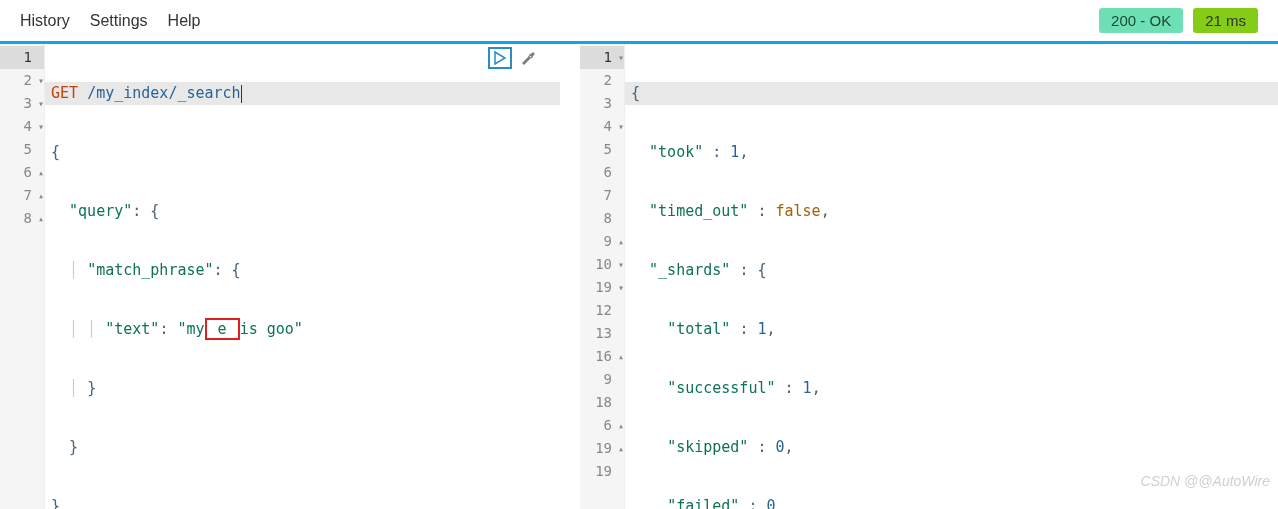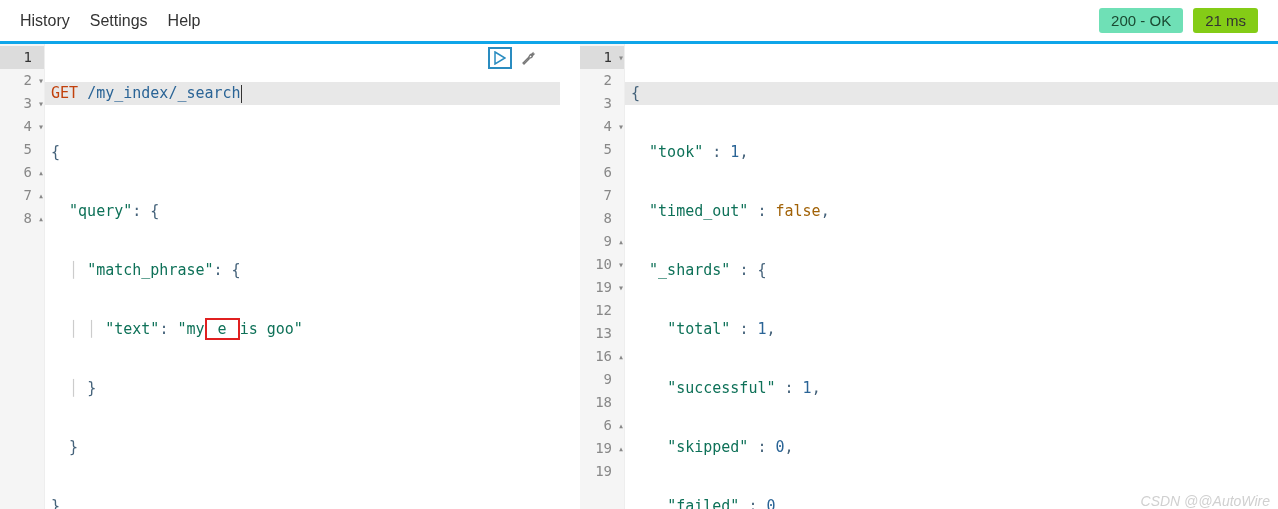--- a/index.html
+++ b/index.html
@@ -120,21 +120,21 @@
     height: 22px;
     display: flex;
     align-items: center;
     justify-content: center;
     cursor: pointer;
   }
   .action-btn.primary { border: 2px solid #2a8cc0; }
   .wrench { color: #777; }
   .watermark {
     position: absolute;
-    bottom: 0;
+    bottom: 20px;
     right: 8px;
     color: #d0d0d0;
     font-size: 14px;
     font-style: italic;
     pointer-events: none;
   }
 </style>
 </head>
 <body>
 

